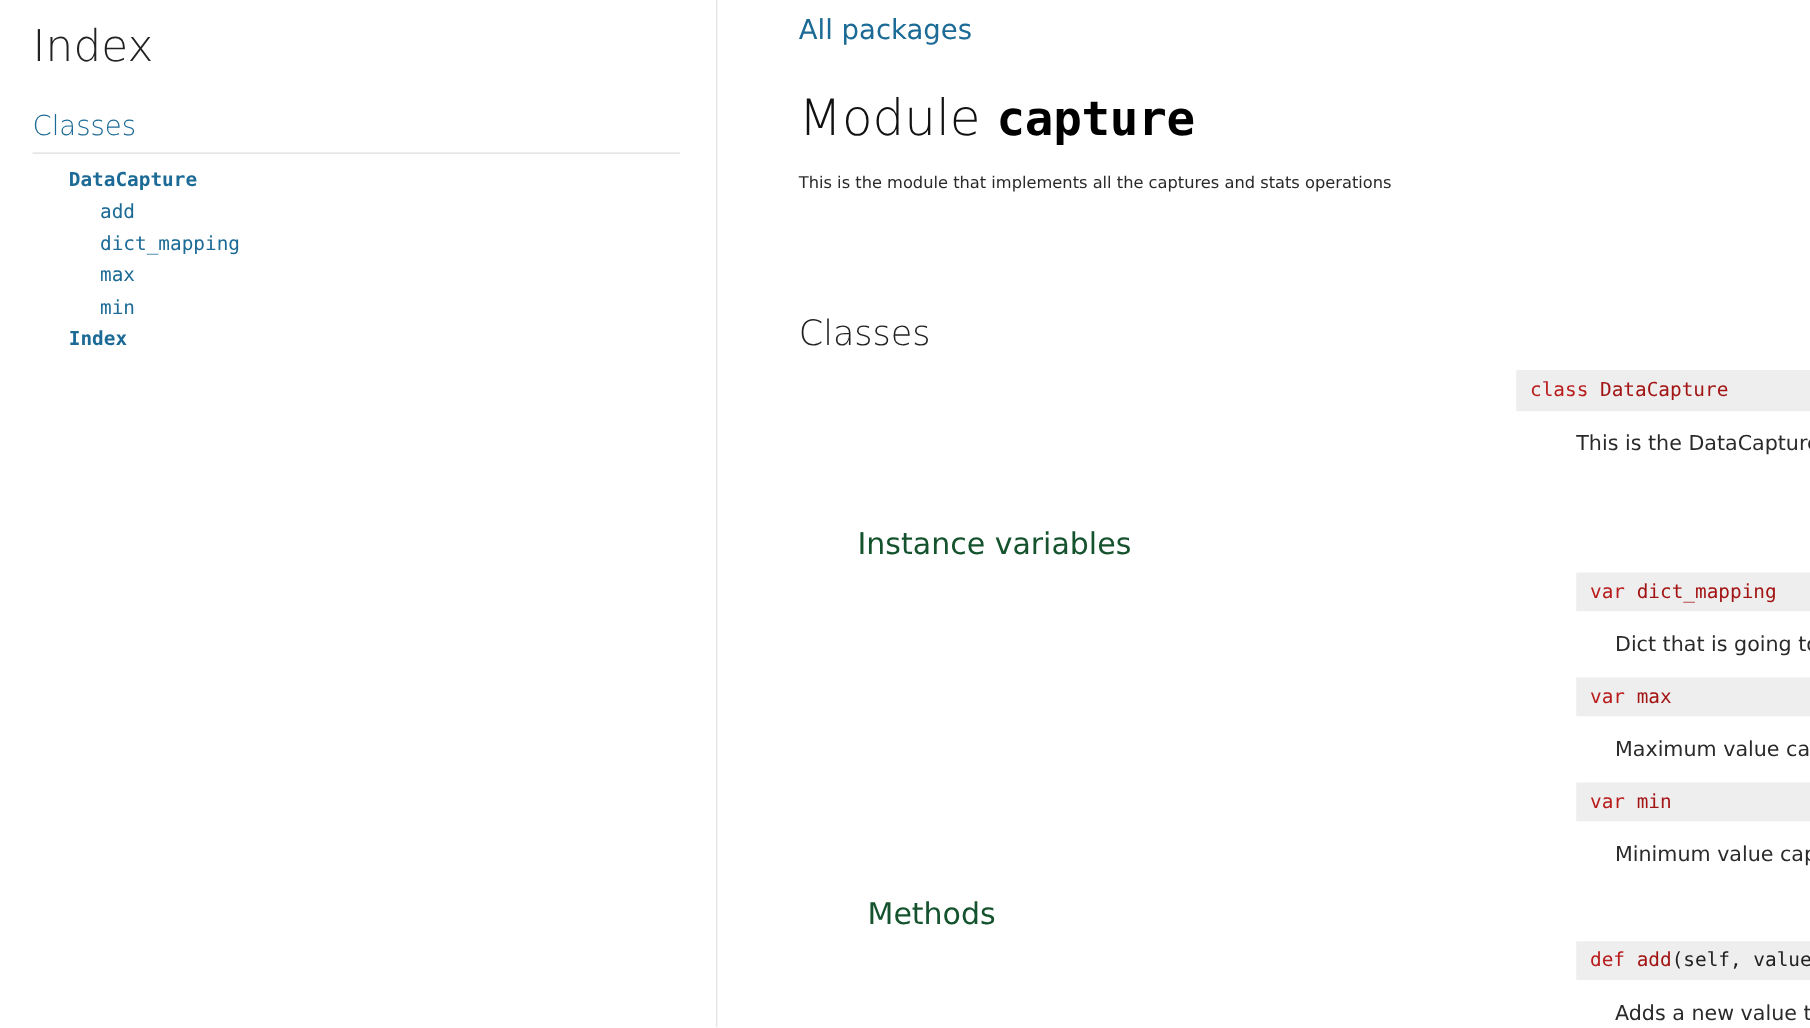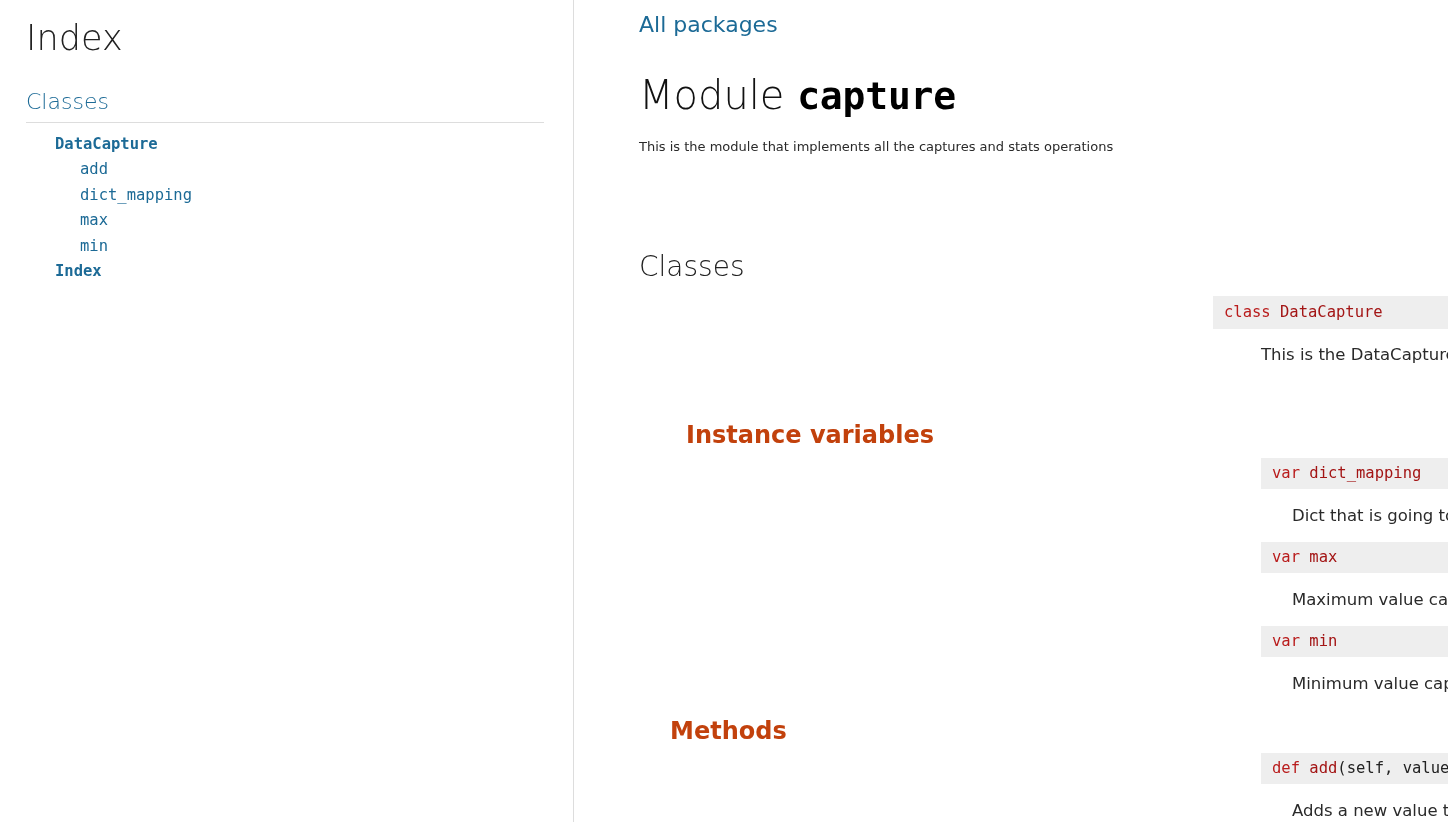--- a/index.html
+++ b/index.html
@@ -160,27 +160,27 @@
     color: #222;
     line-height: 1.1;
   }
   .sec-h2.classes-h { left: 65px; top: 252px; }
 
   .sec-h3 {
     position: absolute;
     margin: 0;
     padding: 0;
     font-family: "DejaVu Sans", sans-serif;
-    font-weight: 700;
+    font-weight: 400;
     font-size: 24px;
-    color: #c2410c;
+    color: #14532d;
     line-height: 1.1;
   }
   .sec-h3.instvars-h { left: 112px; top: 422px; }
-  .sec-h3.methods-h  { left: 96px; top: 718px; }
+  .sec-h3.methods-h  { left: 120px; top: 718px; }
 
   
   .code-bar {
     position: absolute;
     background: #eeeeee;
     box-sizing: border-box;
     font-family: "DejaVu Sans Mono", monospace;
     font-size: 15.5px;
     color: #222;
     line-height: 1;

